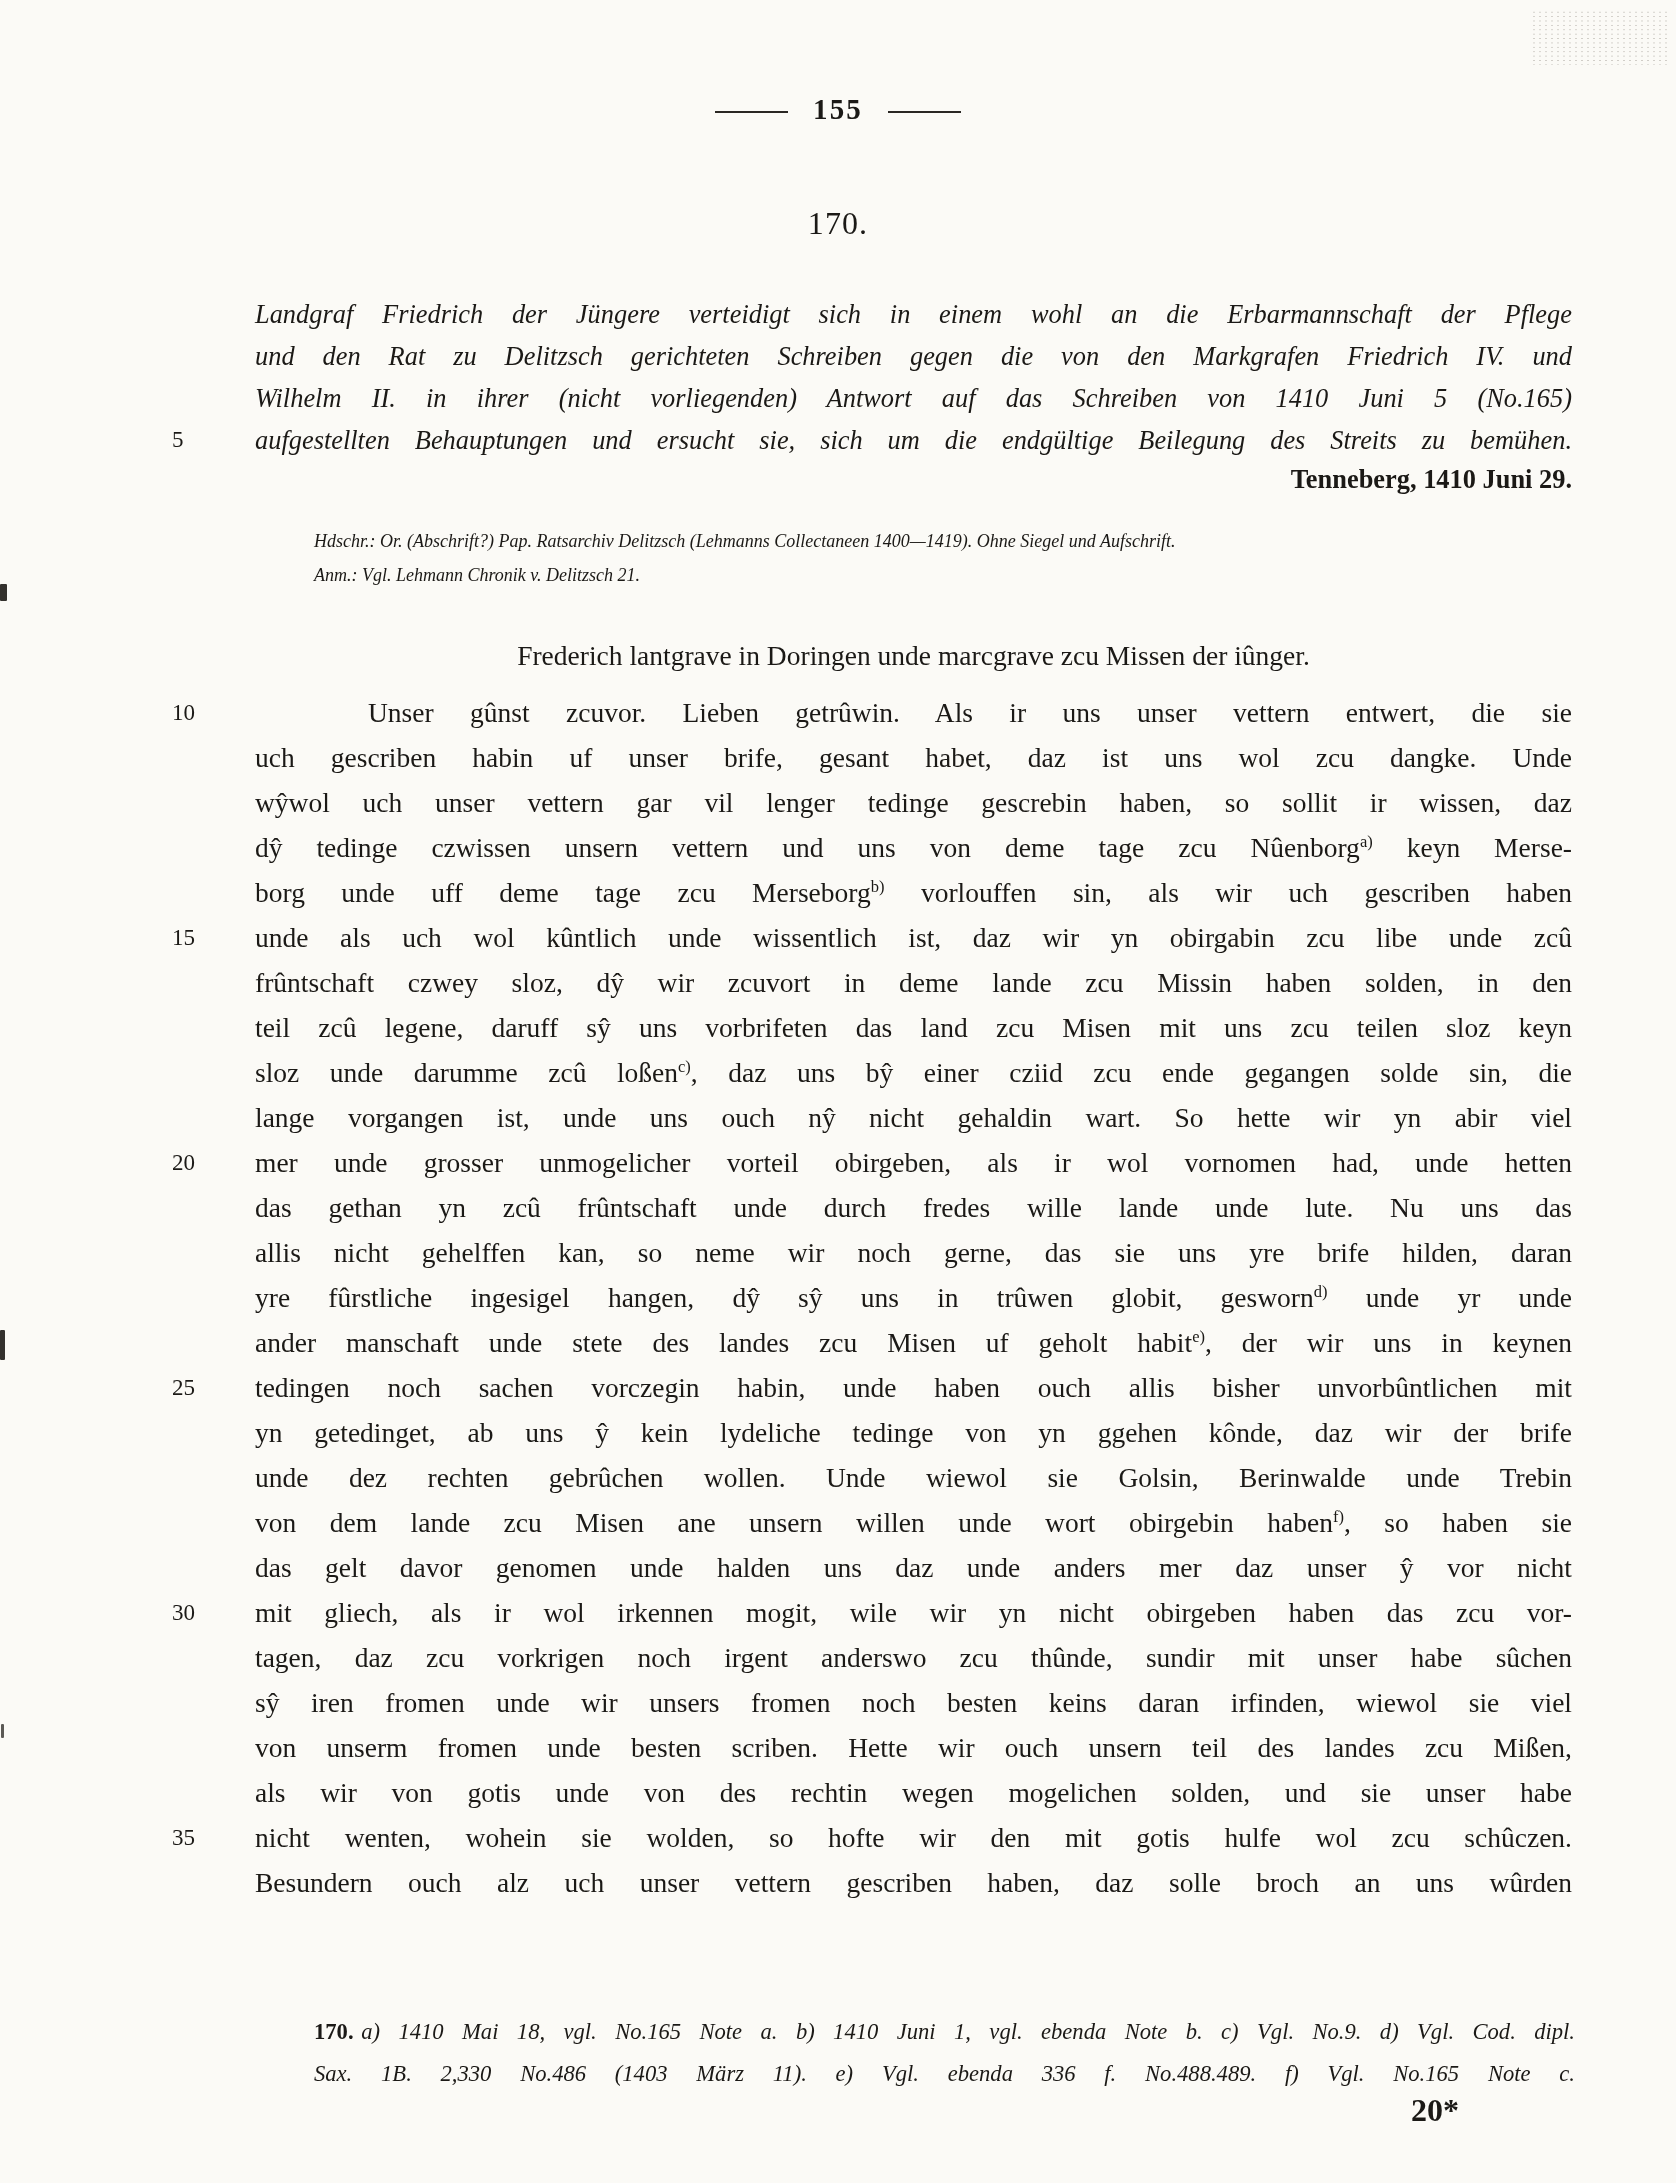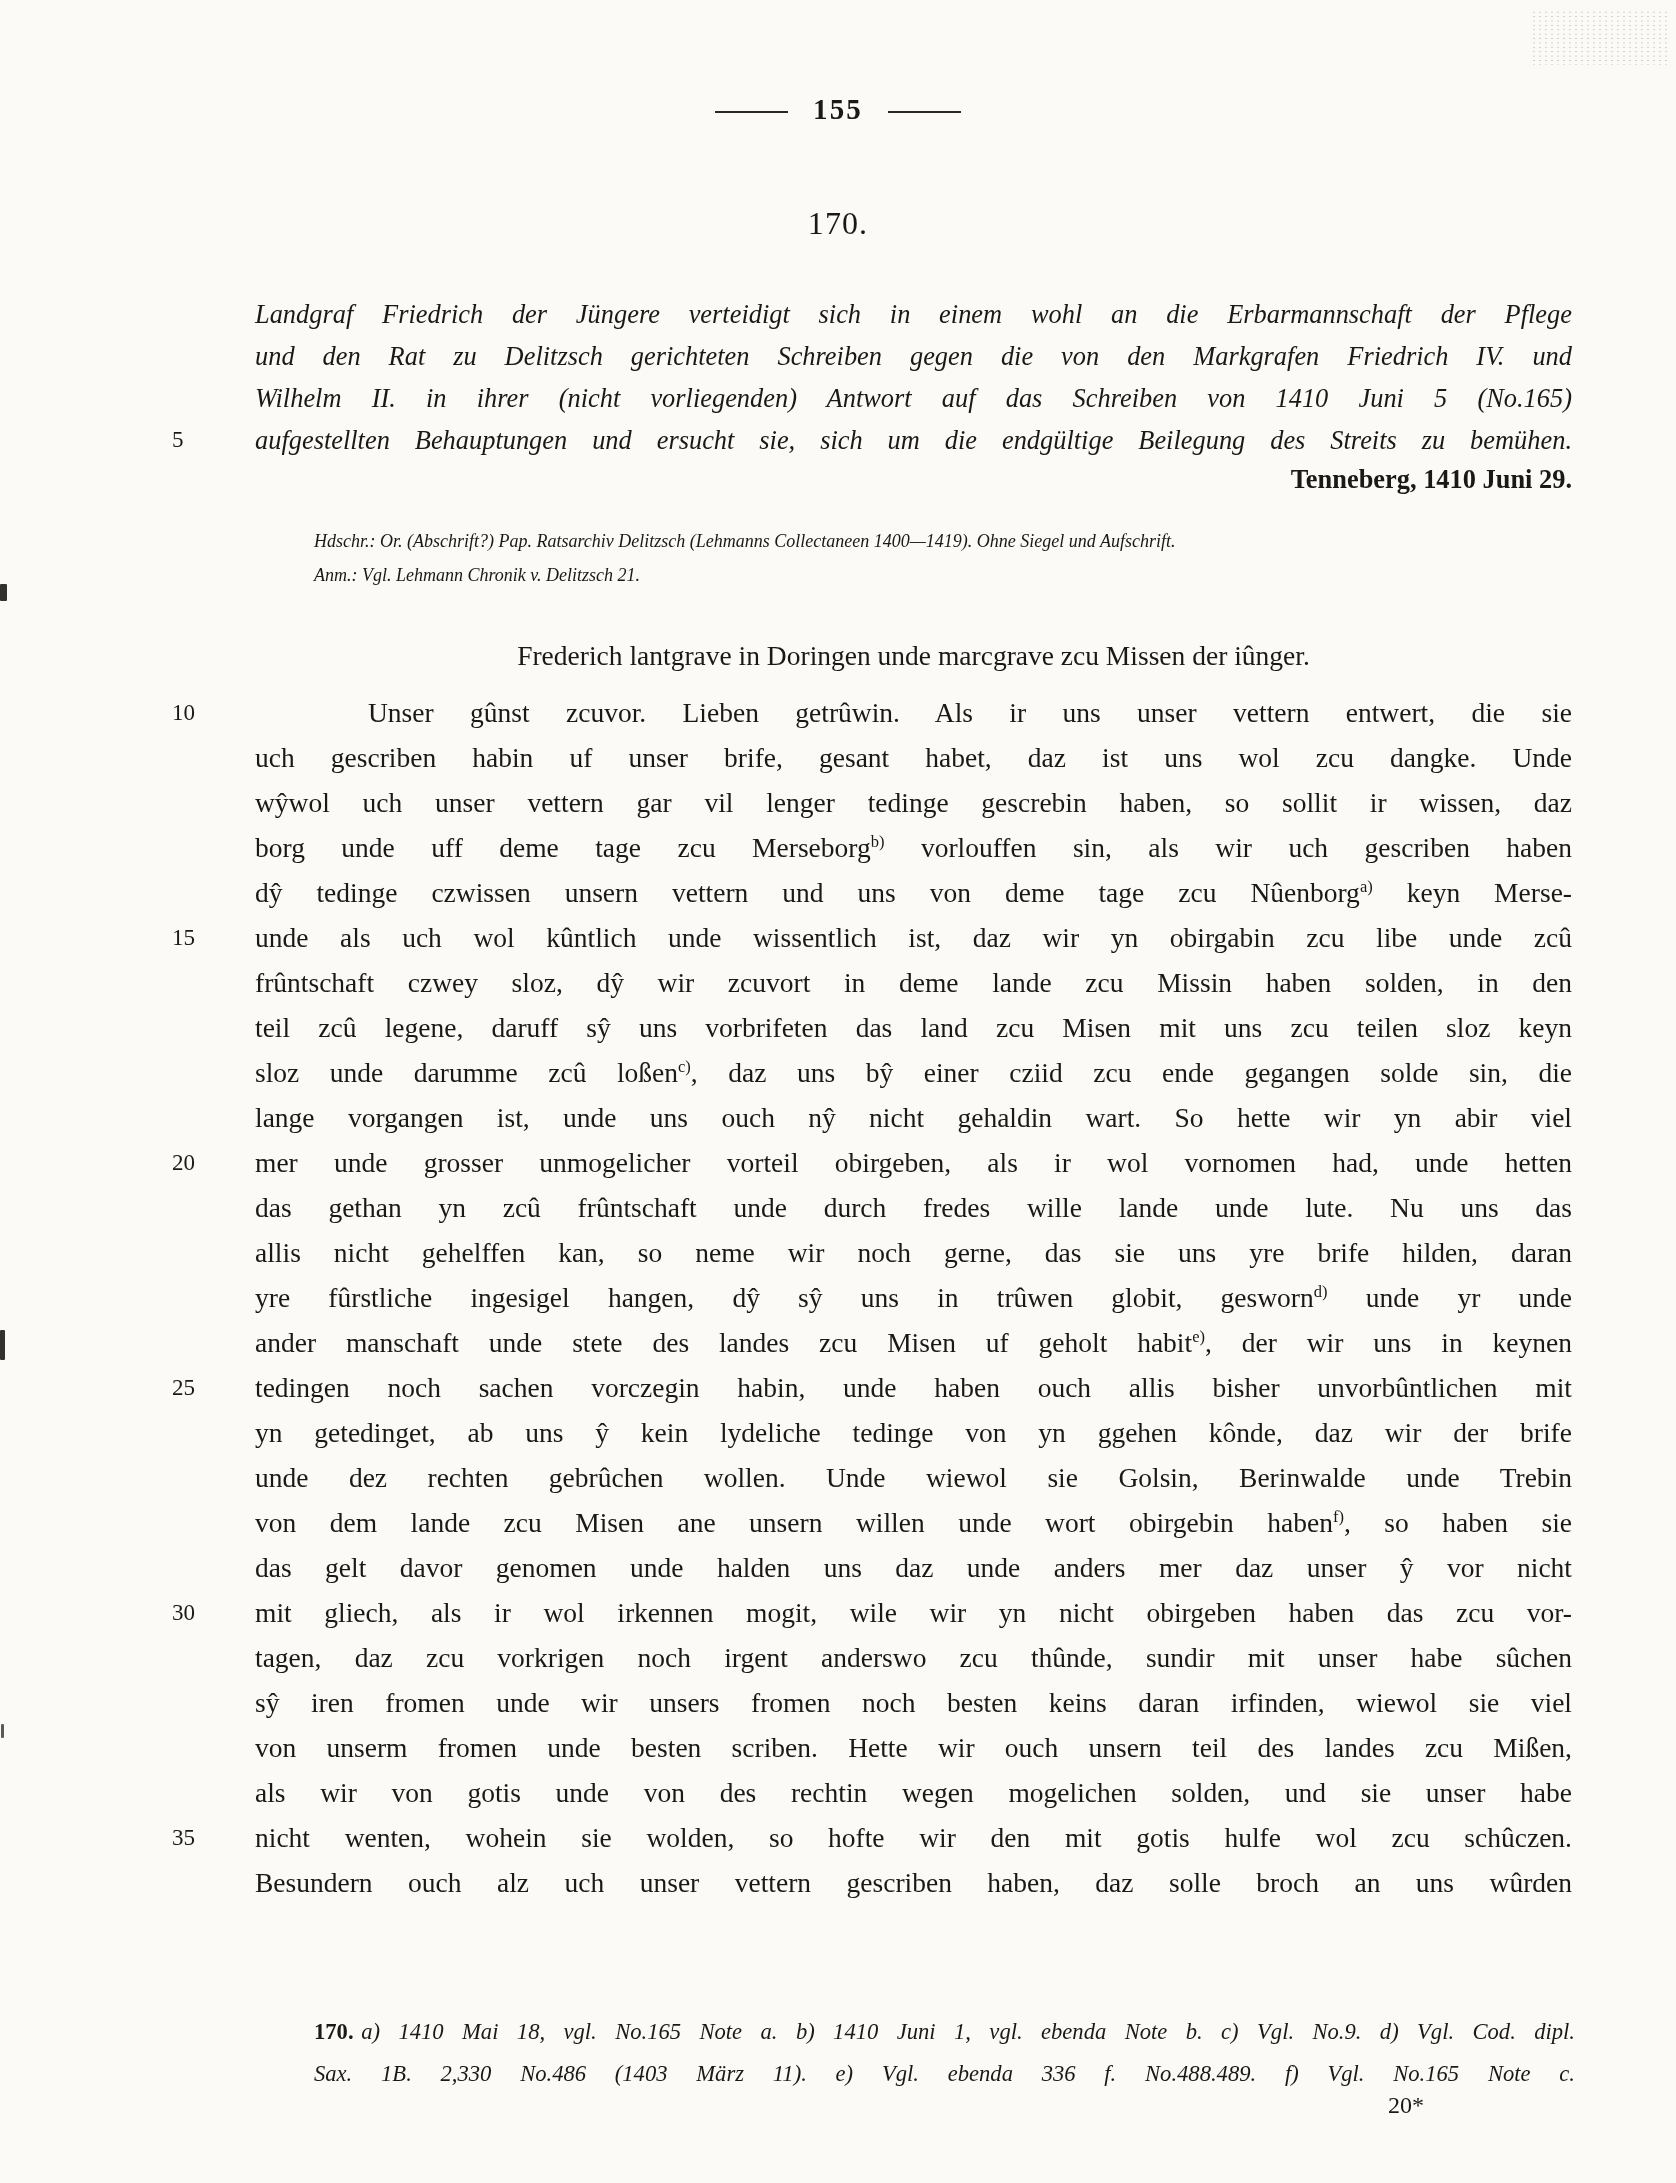--- a/index.html
+++ b/index.html
@@ -88,21 +88,21 @@
   .footnotes {
     position: absolute; top: 2011px; left: 314px; width: 1261px;
     font-style: italic; font-size: 22.6px;
   }
   .fnline { line-height: 42px; text-align: justify; text-align-last: justify; }
   .fnref { font-style: normal; font-weight: bold; padding-right: 7.7px; }
 
   
   .printer {
     position: absolute; top: 2092px; left: 1388px; width: 94px;
-    text-align: left; font-weight: normal; font-size: 24px;
+    text-align: center; font-weight: bold; font-size: 32px;
   }
 </style>
 </head>
 <body>
 
 <div class="sheet">
 
   <div class="noise"></div>
   <div class="edge-mark m1"></div>
   <div class="edge-mark m2"></div>
@@ -156,25 +156,25 @@
 
       <div class="lline">
         <span class="lnum"></span><span class="ltext2">uch gescriben habin uf unser brife, gesant habet, daz ist uns wol zcu dangke.  Unde</span>
       </div>
 
       <div class="lline">
         <span class="lnum"></span><span class="ltext2">wŷwol uch unser vettern gar vil lenger tedinge gescrebin haben, so sollit ir wissen, daz</span>
       </div>
 
       <div class="lline">
+        <span class="lnum"></span><span class="ltext2">dŷ tedinge czwissen unsern vettern und uns von deme tage zcu Nûenborg<sup class="fnmark">a)</sup> keyn Merse-</span>
+      </div>
+
+      <div class="lline">
         <span class="lnum"></span><span class="ltext2">borg unde uff deme tage zcu Merseborg<sup class="fnmark">b)</sup> vorlouffen sin, als wir uch gescriben haben</span>
-      </div>
-
-      <div class="lline">
-        <span class="lnum"></span><span class="ltext2">dŷ tedinge czwissen unsern vettern und uns von deme tage zcu Nûenborg<sup class="fnmark">a)</sup> keyn Merse-</span>
       </div>
 
       <div class="lline">
         <span class="lnum">15</span><span class="ltext2">unde als uch wol kûntlich unde wissentlich ist, daz wir yn obirgabin zcu libe unde zcû</span>
       </div>
 
       <div class="lline">
         <span class="lnum"></span><span class="ltext2">frûntschaft czwey sloz, dŷ wir zcuvort in deme lande zcu Missin haben solden, in den</span>
       </div>
 

